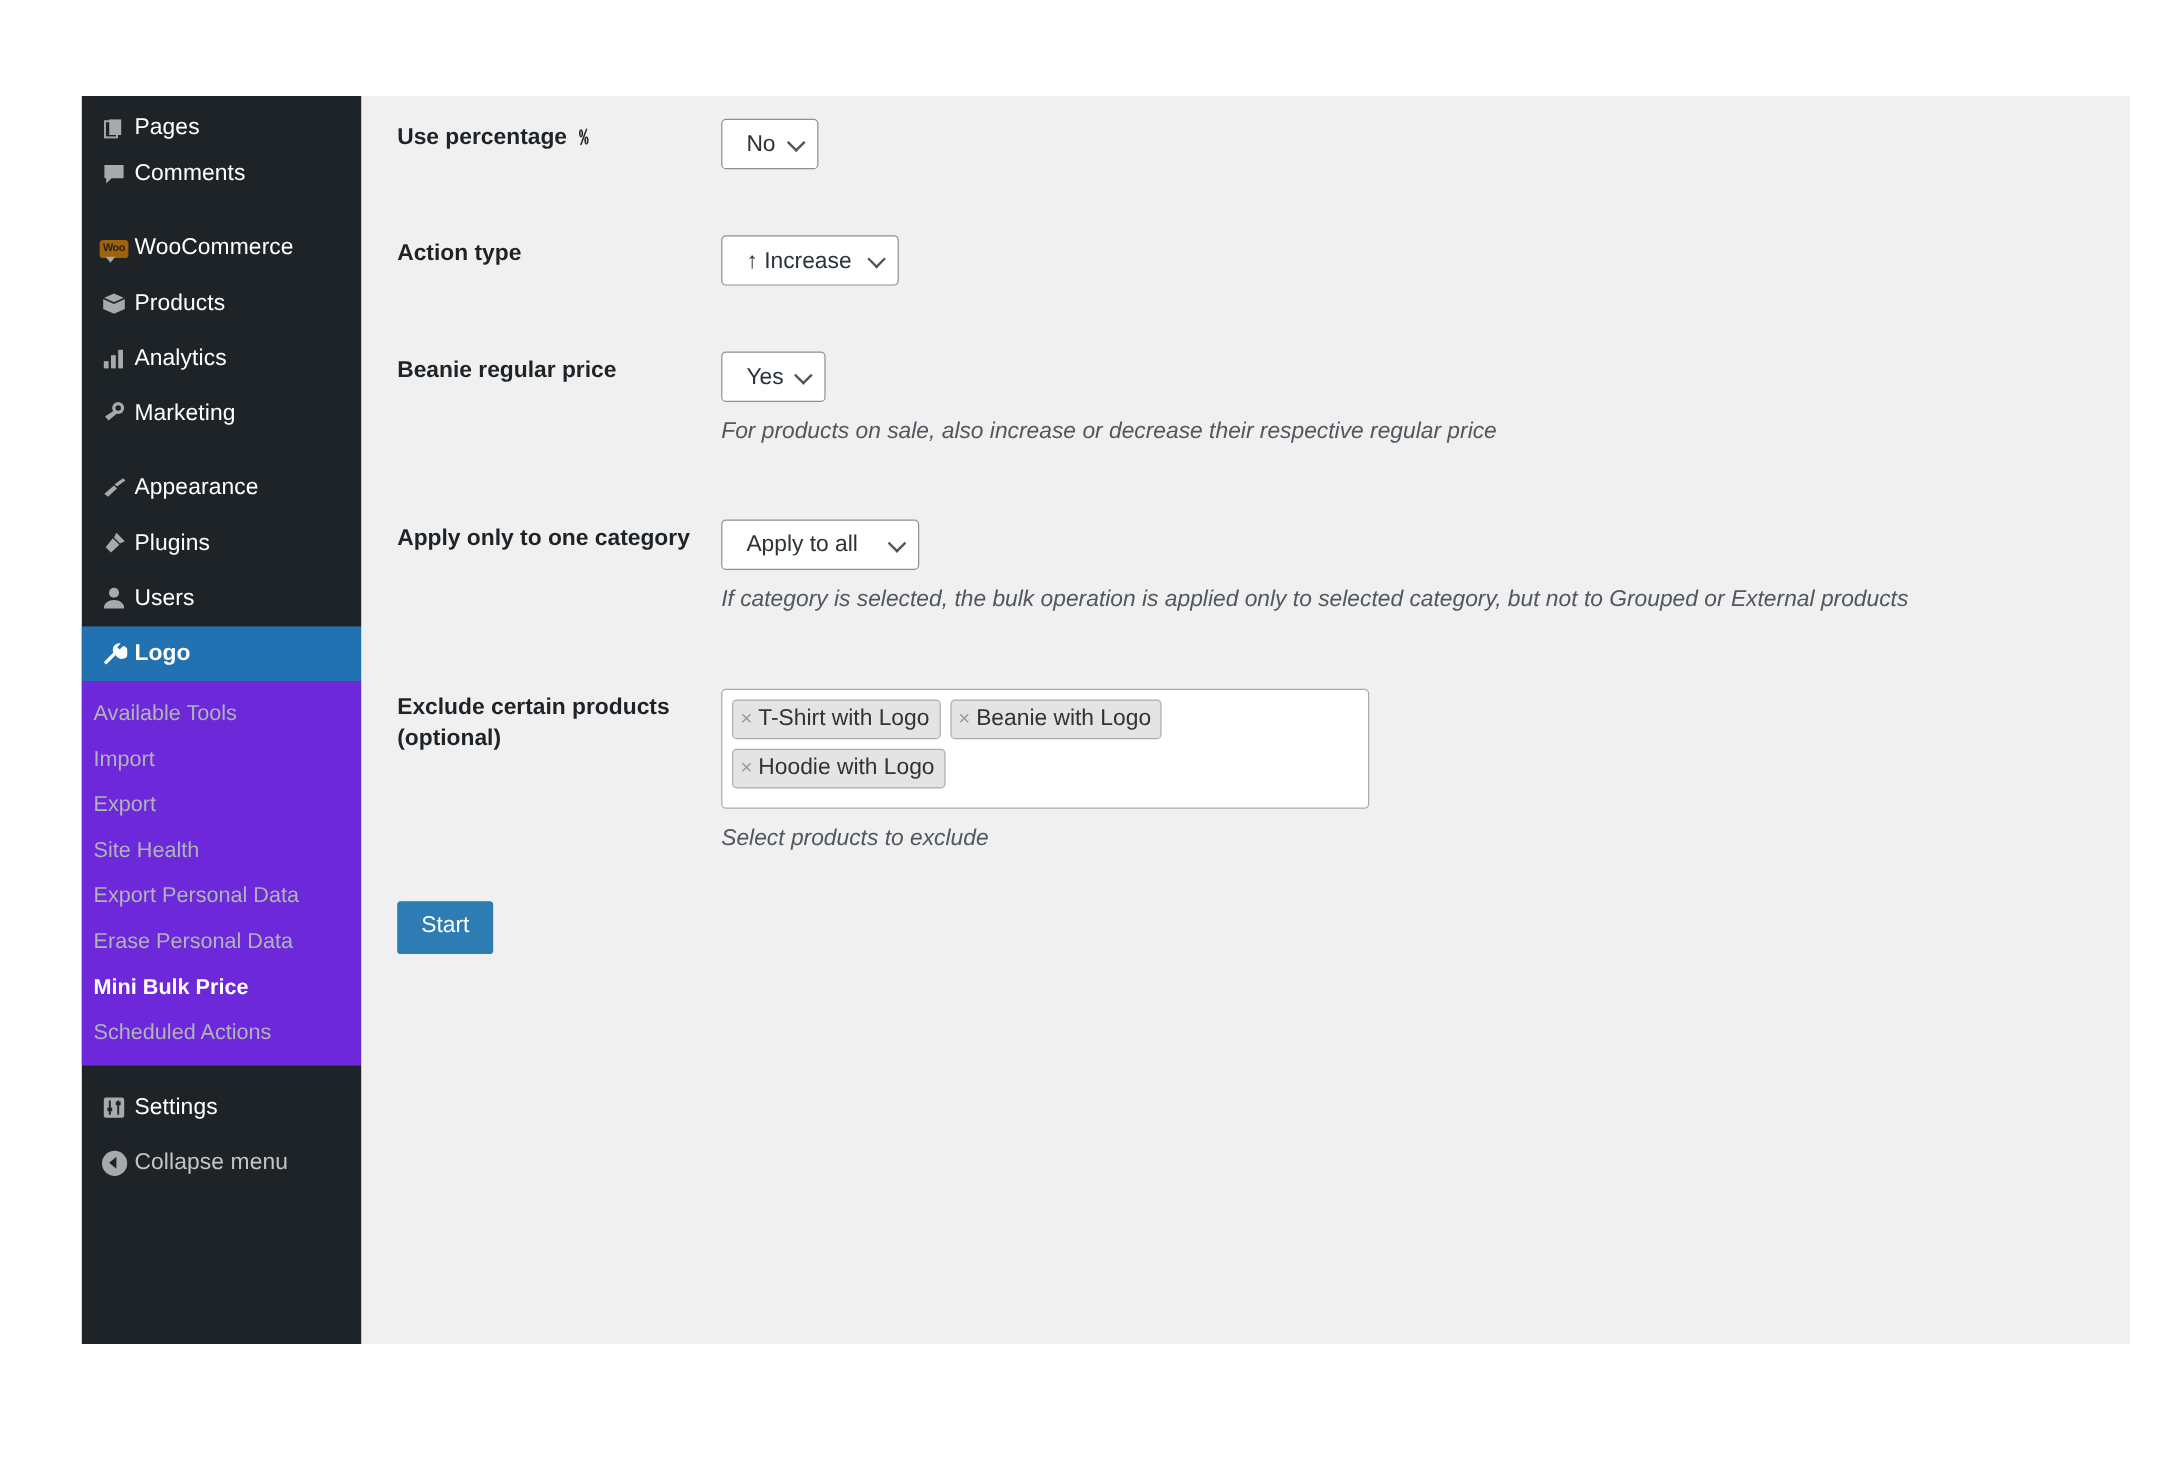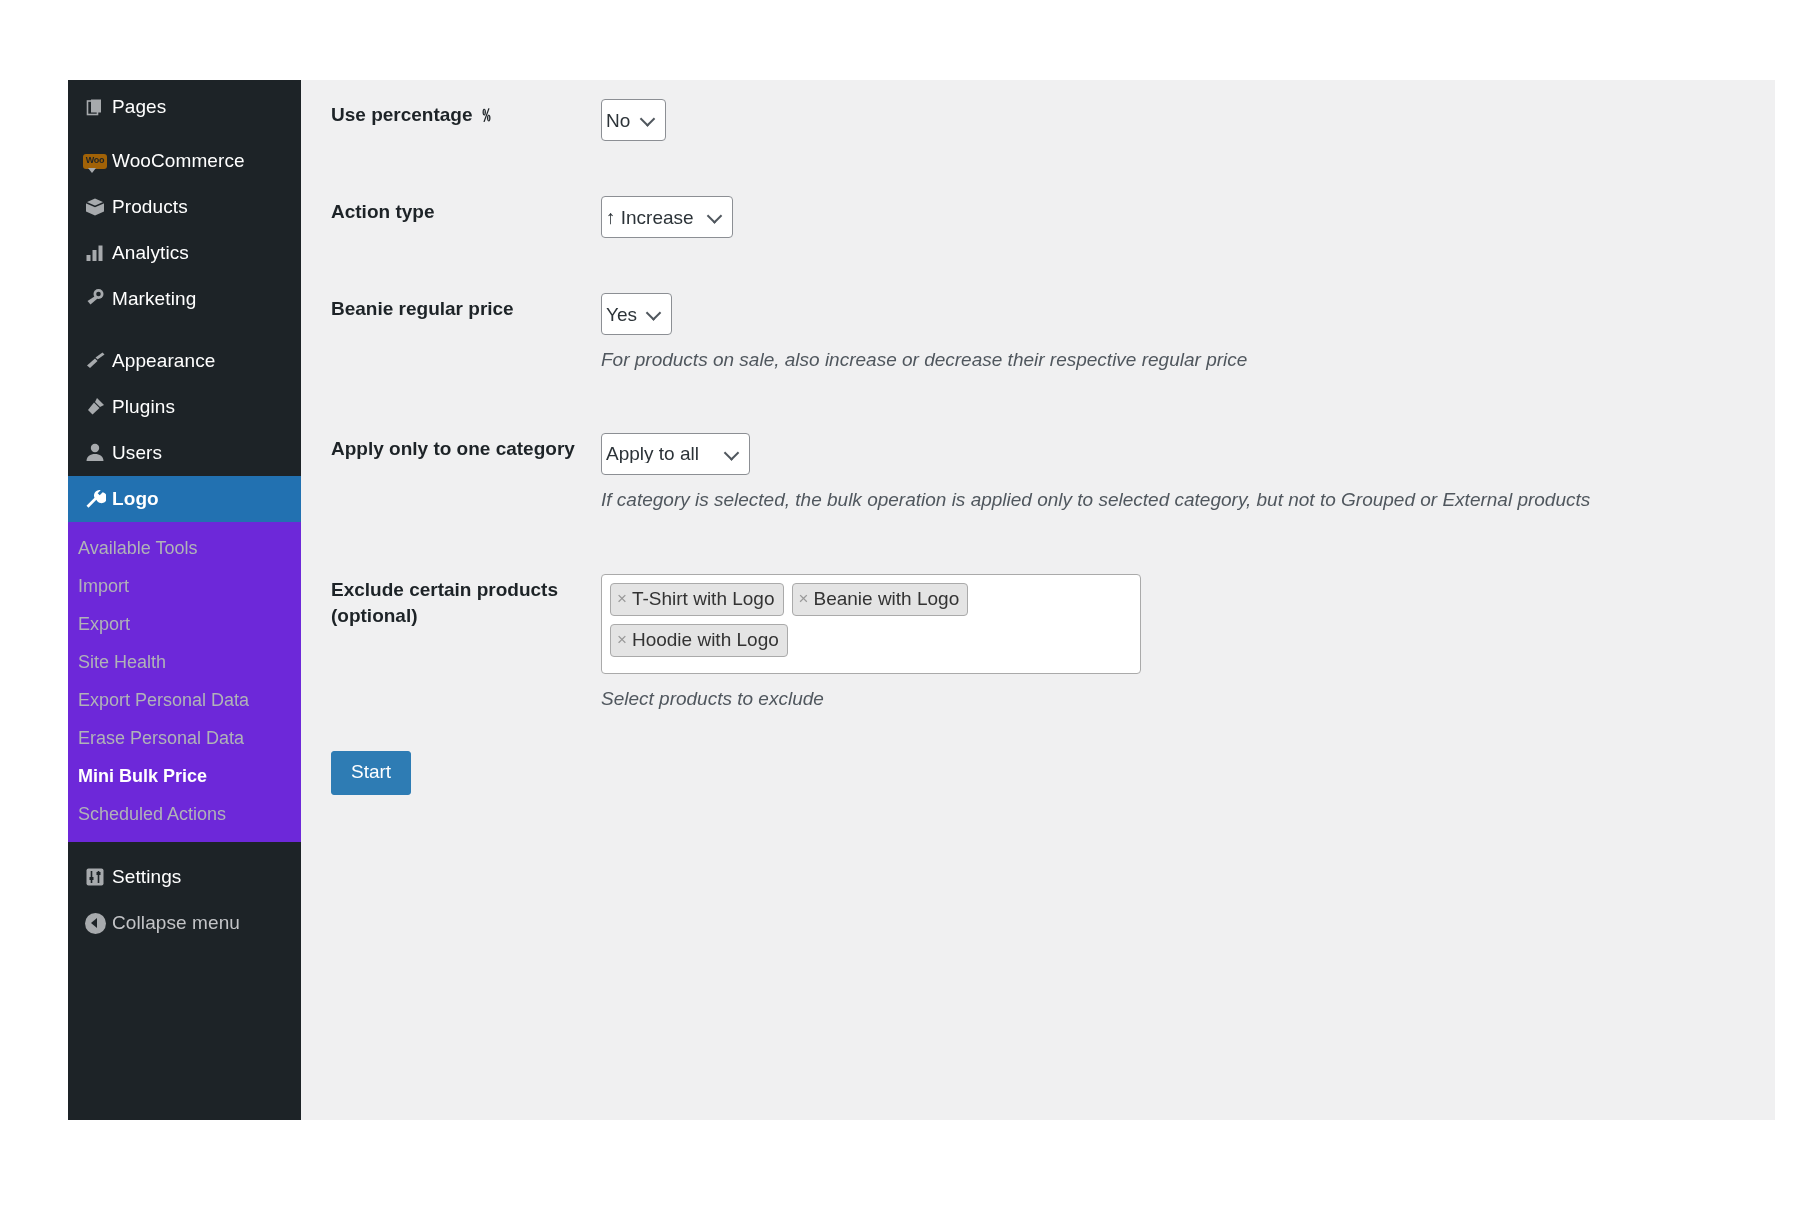--- a/index.html
+++ b/index.html
@@ -185,21 +185,21 @@
     appearance: none;
     -webkit-appearance: none;
     background: #ffffff;
     border: 1px solid #8c8f94;
     border-radius: 4px;
     box-shadow: 0 0 0 transparent;
     color: #2c3338;
     font-family: "Liberation Sans", sans-serif;
     font-size: 19px;
     line-height: 1;
-    padding: 9px 38px 9px 4px;
+    padding: 9px 38px 9px 20px;
     cursor: pointer;
     min-height: 42px;
   }
   .select-wrap {
     position: relative;
     display: inline-block;
   }
   .select-wrap .chev {
     position: absolute;
     right: 13px;
@@ -283,20 +283,28 @@
       <div class="menu-item" style="height:42px;align-items:flex-end;padding-bottom:4px;">
         <span class="mi-icon">
           <svg width="20" height="20" viewBox="0 0 20 20" fill="none">
             <rect x="2.5" y="3" width="10" height="13.5" stroke="#a7aaad" stroke-width="1.6"></rect>
             <rect x="6" y="1.5" width="10" height="13" fill="#a7aaad"></rect>
           </svg>
         </span>
         <span class="mi-label">Pages</span>
       </div>
 
+      <div class="menu-item">
+        <span class="mi-icon">
+          <svg width="22" height="22" viewBox="0 0 22 22" fill="none">
+            <path d="M3 3.5h16v11H9l-4.5 4.5V14.5H3z" fill="#a7aaad"></path>
+          </svg>
+        </span>
+        <span class="mi-label">Comments</span>
+      </div>
 
       <div class="menu-sep"></div>
 
       <div class="menu-item">
         <span class="mi-icon">
           <span class="woo-badge">Woo</span>
         </span>
         <span class="mi-label">WooCommerce</span>
       </div>
 

